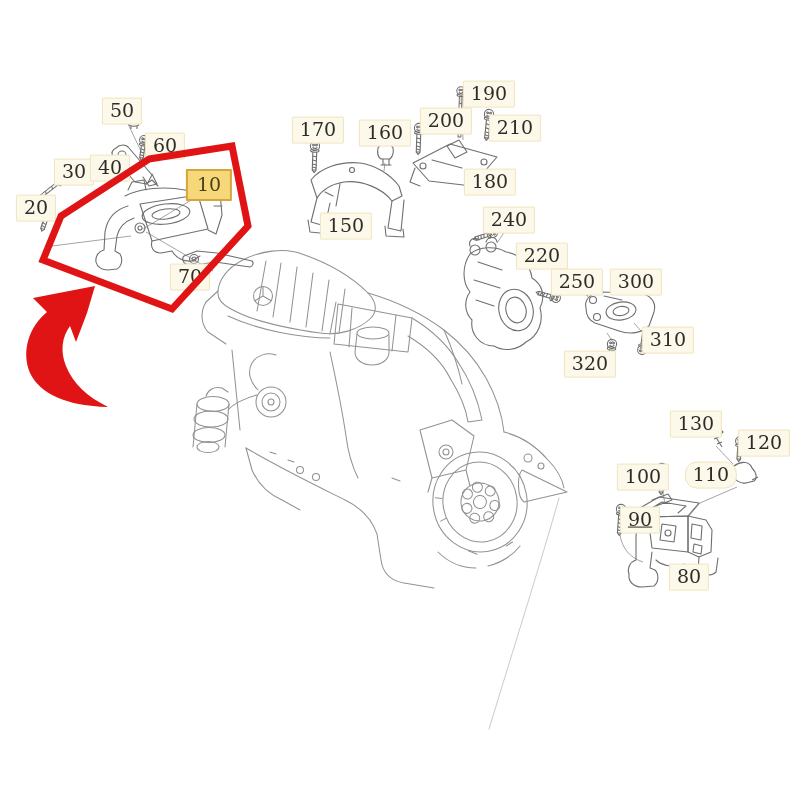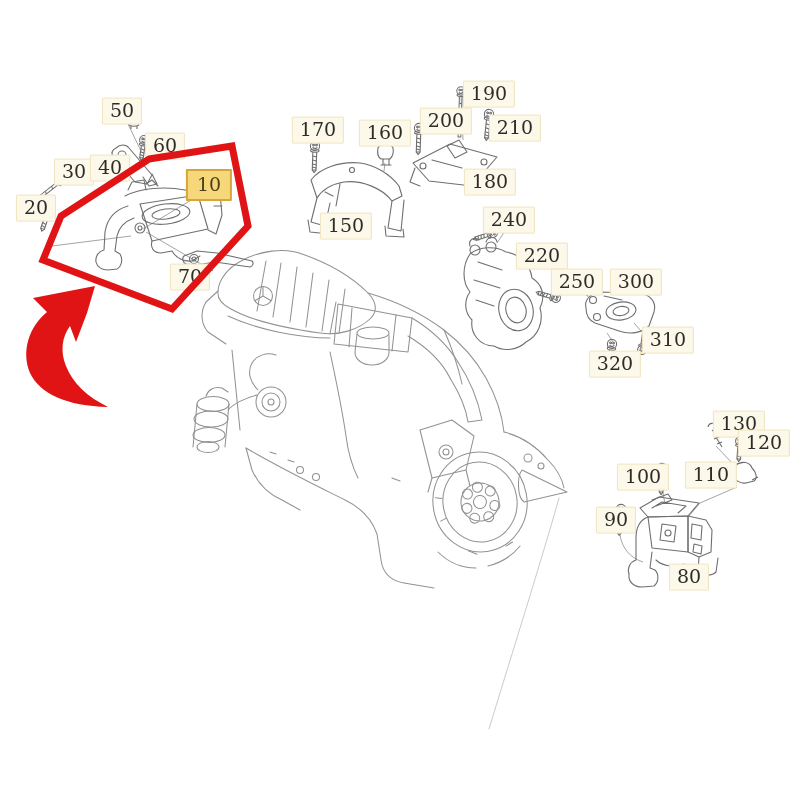--- a/index.html
+++ b/index.html
@@ -272,26 +272,26 @@
       <div class="part-label" style="left: 446px; top: 121px;">200</div>
       <div class="part-label" style="left: 489px; top: 94px;">190</div>
       <div class="part-label" style="left: 515px; top: 128px;">210</div>
       <div class="part-label" style="left: 490px; top: 182px;">180</div>
       <div class="part-label" style="left: 346px; top: 226px;">150</div>
       <div class="part-label" style="left: 509px; top: 220px;">240</div>
       <div class="part-label" style="left: 542px; top: 256px; padding-left: 7px;">220</div>
       <div class="part-label" style="left: 577px; top: 282px;">250</div>
       <div class="part-label" style="left: 636px; top: 282px;">300</div>
       <div class="part-label" style="left: 668px; top: 340px;">310</div>
-      <div class="part-label" style="left: 590px; top: 364px; margin-left: 25px;">320</div>
-      <div class="part-label" style="left: 696px; top: 424px; margin-left: 43px;">130</div>
+      <div class="part-label" style="left: 590px; top: 364px;">320</div>
+      <div class="part-label" style="left: 696px; top: 424px;">130</div>
       <div class="part-label" style="left: 764px; top: 443px;">120</div>
       <div class="part-label" style="left: 643px; top: 477px;">100</div>
-      <div class="part-label" style="left: 711px; top: 475px;">110</div>
-      <div class="part-label" style="left: 616px; top: 520px;">90</div>
+      <div class="part-label" style="left: 711px; top: 475px; border-radius: 12px;">110</div>
+      <div class="part-label" style="left: 640px; top: 520px; text-decoration: underline;">90</div>
       <div class="part-label" style="left: 689px; top: 577px;">80</div>
     </div>
 
   <svg id="highlight-overlay" width="800" height="800" viewBox="0 0 800 800">
     <polygon points="149,159 232,146 248,226 172,309 43,260 61,216" fill="none" stroke-width="7" stroke-linejoin="miter" class="hl-stroke" stroke="#e01414"></polygon>
     <path class="hl-fill" d="M 95,286 L 33,298 L 47,312
              C 29,327 21,351 30,373
              C 40,394 67,406 108,407
              C 88,397 73,384 66,366
              C 60,351 62,337 70,326

